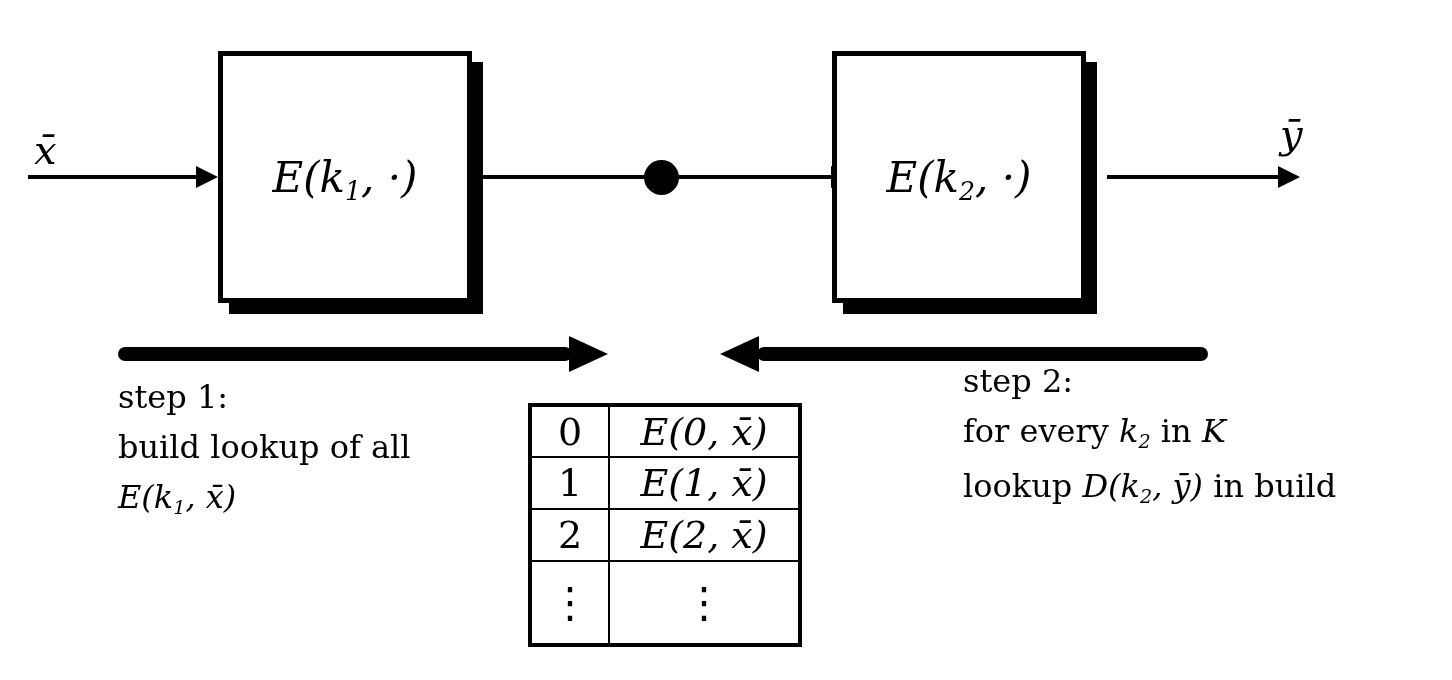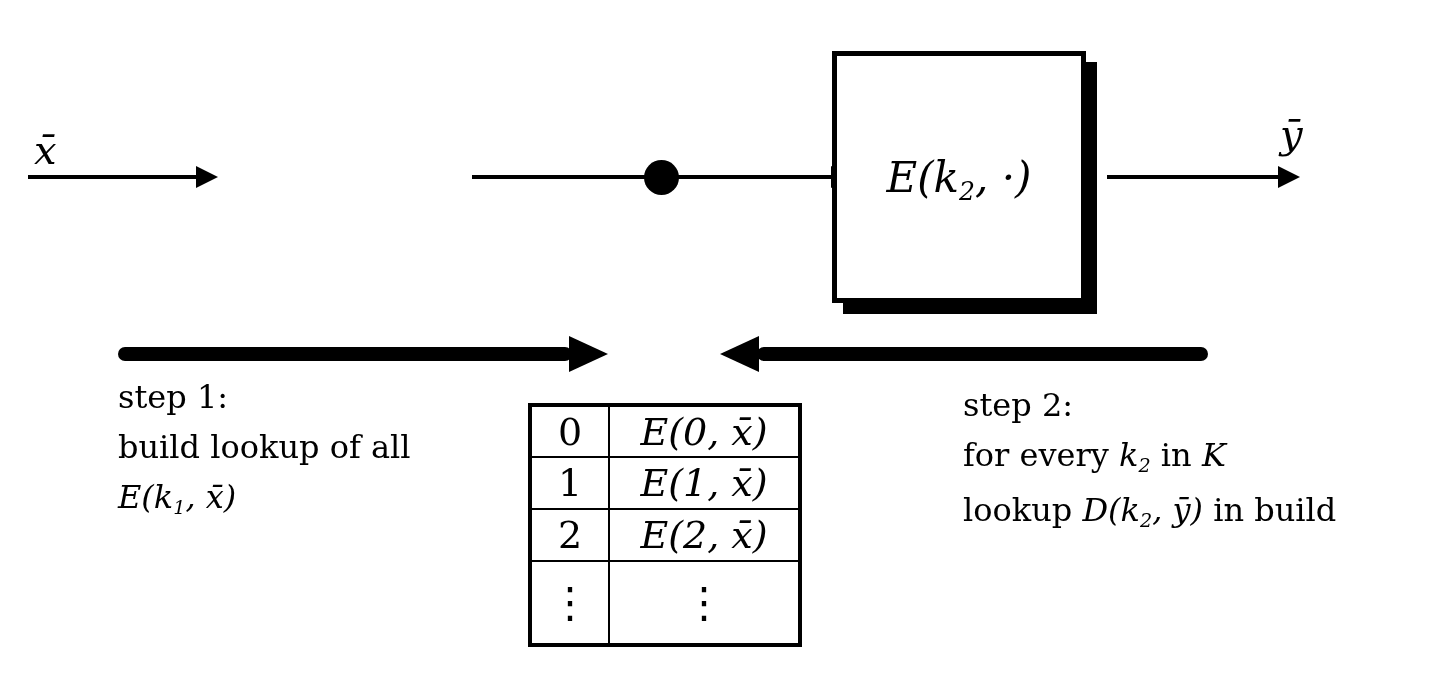--- a/index.html
+++ b/index.html
@@ -47,20 +47,23 @@
 </style>
 </head>
 <body>
 
 <div class="stage">
 
   <span class="io-label" style="left:34px;top:130px;">x̄</span>
   <div class="wire" style="left:28px;top:175px;width:170px;"></div>
   <div class="ah-r" style="left:196px;top:166px;"></div>
 
+  <div class="ebox" style="left:218px;top:51px;">
+    <span class="math"><span>E(k</span><span class="sub">1</span><span>, ·)</span></span>
+  </div>
 
   <div class="wire" style="left:472px;top:175px;width:359px;"></div>
   <div class="dot" style="left:644px;top:160px;"></div>
   <div class="ah-r" style="left:831px;top:166px;"></div>
 
   <div class="ebox" style="left:832px;top:51px;">
     <span class="math"><span>E(k</span><span class="sub">2</span><span>, ·)</span></span>
   </div>
 
   <div class="wire" style="left:1107px;top:175px;width:171px;"></div>
@@ -72,21 +75,21 @@
 
   <div class="fat-l" style="left:720px;top:336px;"></div>
   <div class="fatshaft" style="left:757px;top:347px;width:451px;"></div>
 
   <div class="caption" style="left:118px;top:372px;">
     <div>step 1:</div>
     <div>build lookup of all</div>
     <div class="math"><span>E(k</span><span class="sub">1</span><span>, x̄)</span></div>
   </div>
 
-  <div class="caption" style="left:963px;top:380px;">
+  <div class="caption" style="left:963px;top:356px;">
     <div>step 2:</div>
     <div><span class="rm">for every </span><span class="math">k</span><span class="sub">2</span><span class="rm"> in </span><span class="cal">K</span></div>
     <div><span class="rm">lookup </span><span class="math">D(k</span><span class="sub">2</span><span class="math">, ȳ)</span><span class="rm"> in build</span></div>
   </div>
 
   <table class="ltable" style="left:528px;top:403px;">
     <tbody>
       <tr class="r">
         <td class="keycell">0</td>
         <td class="valcell">E(0, x̄)</td>

